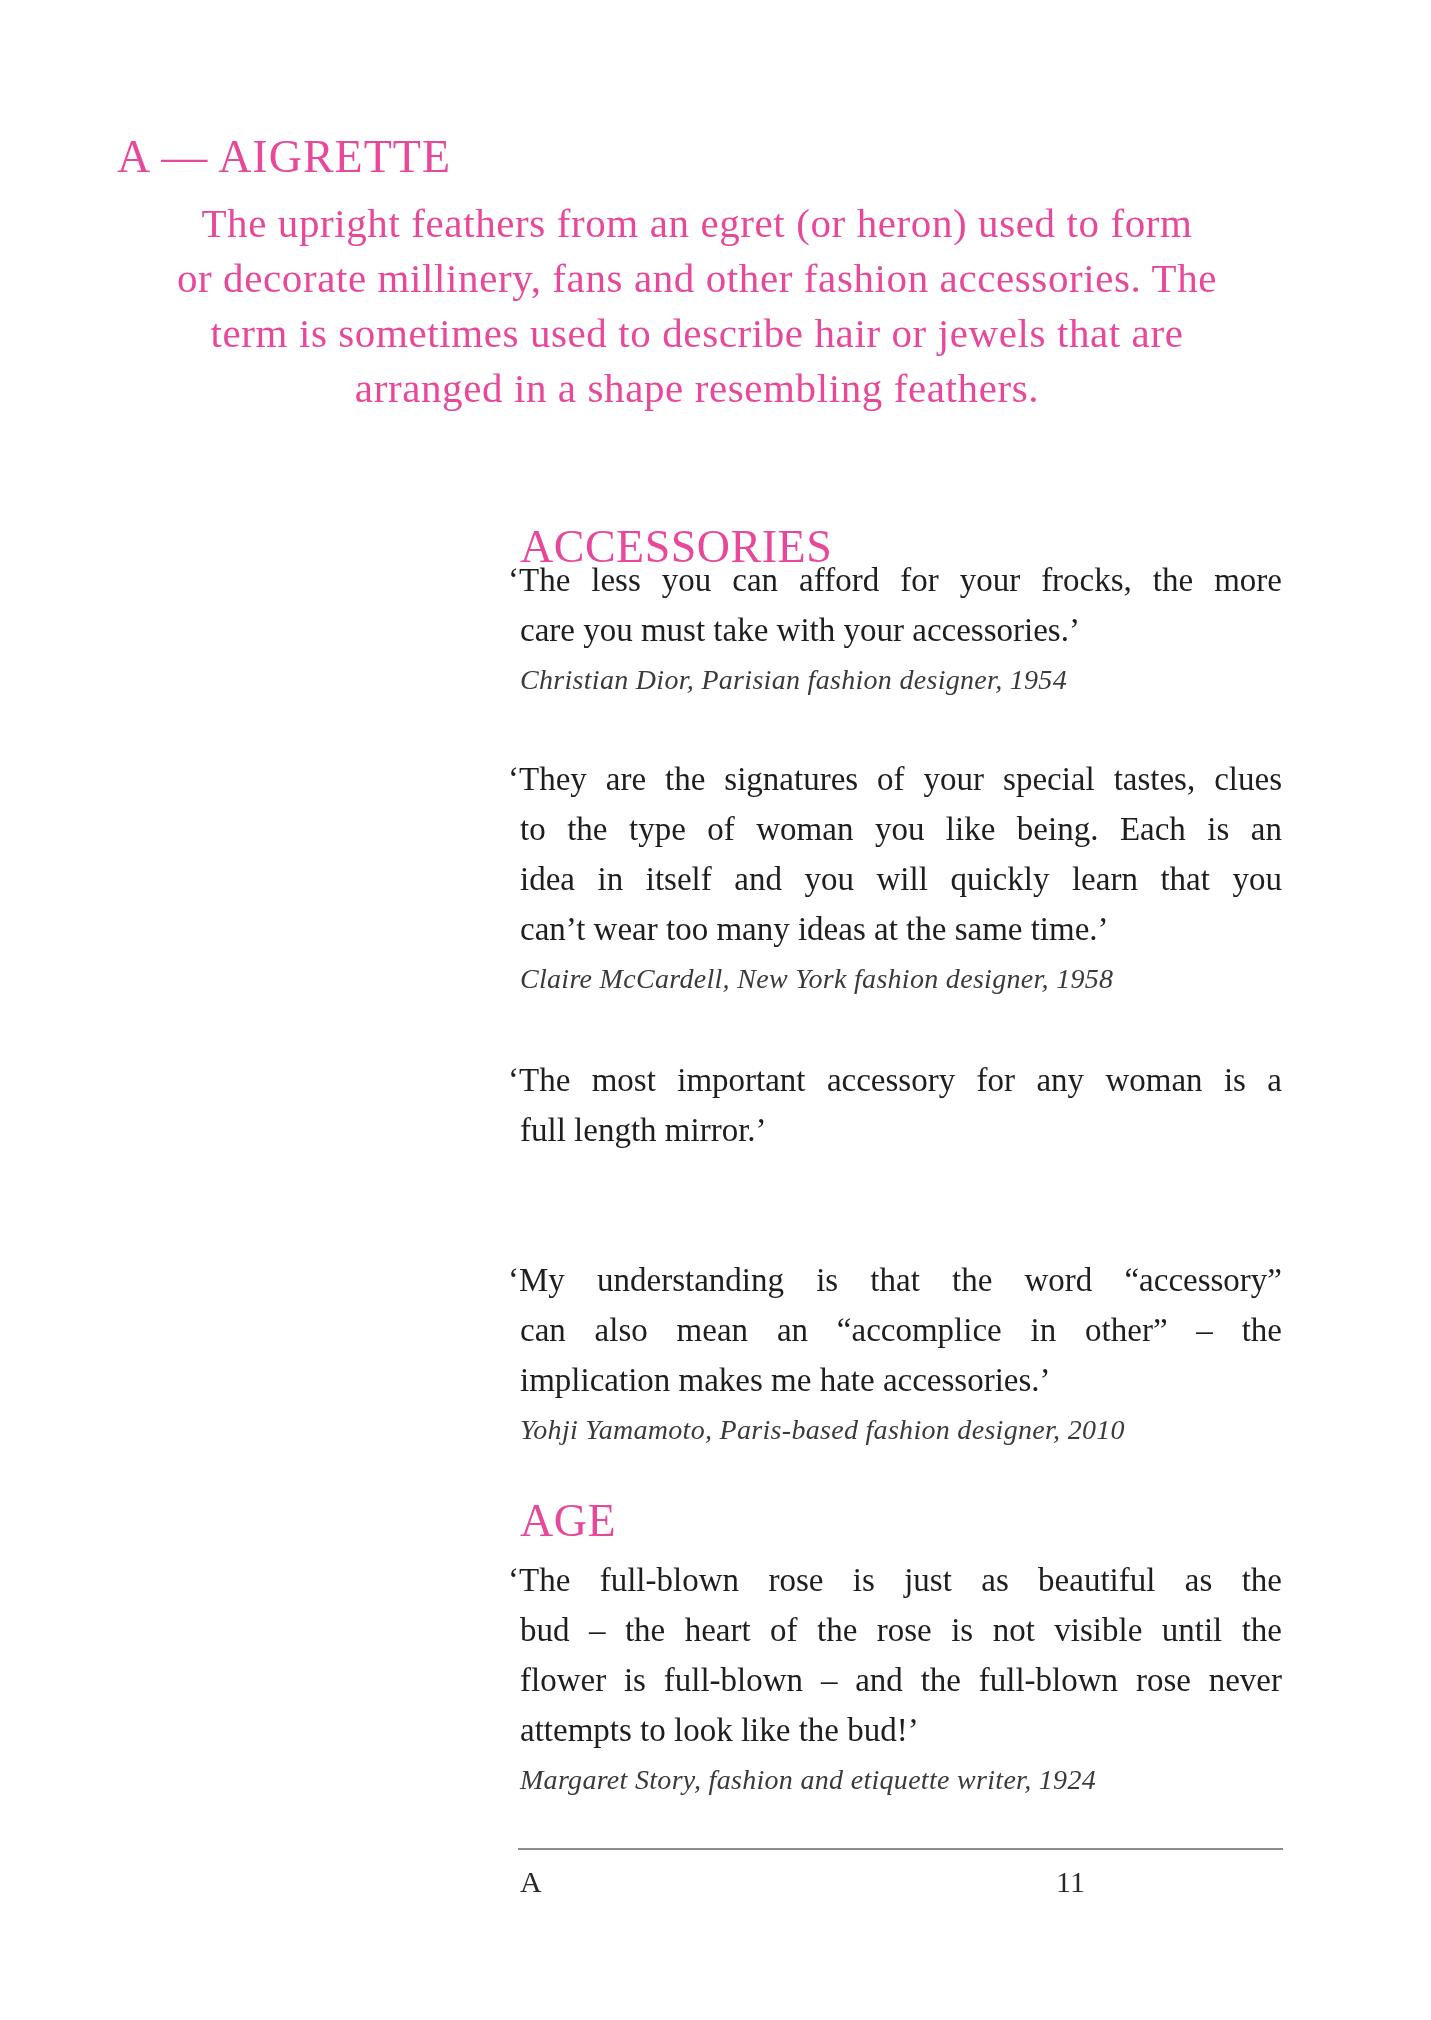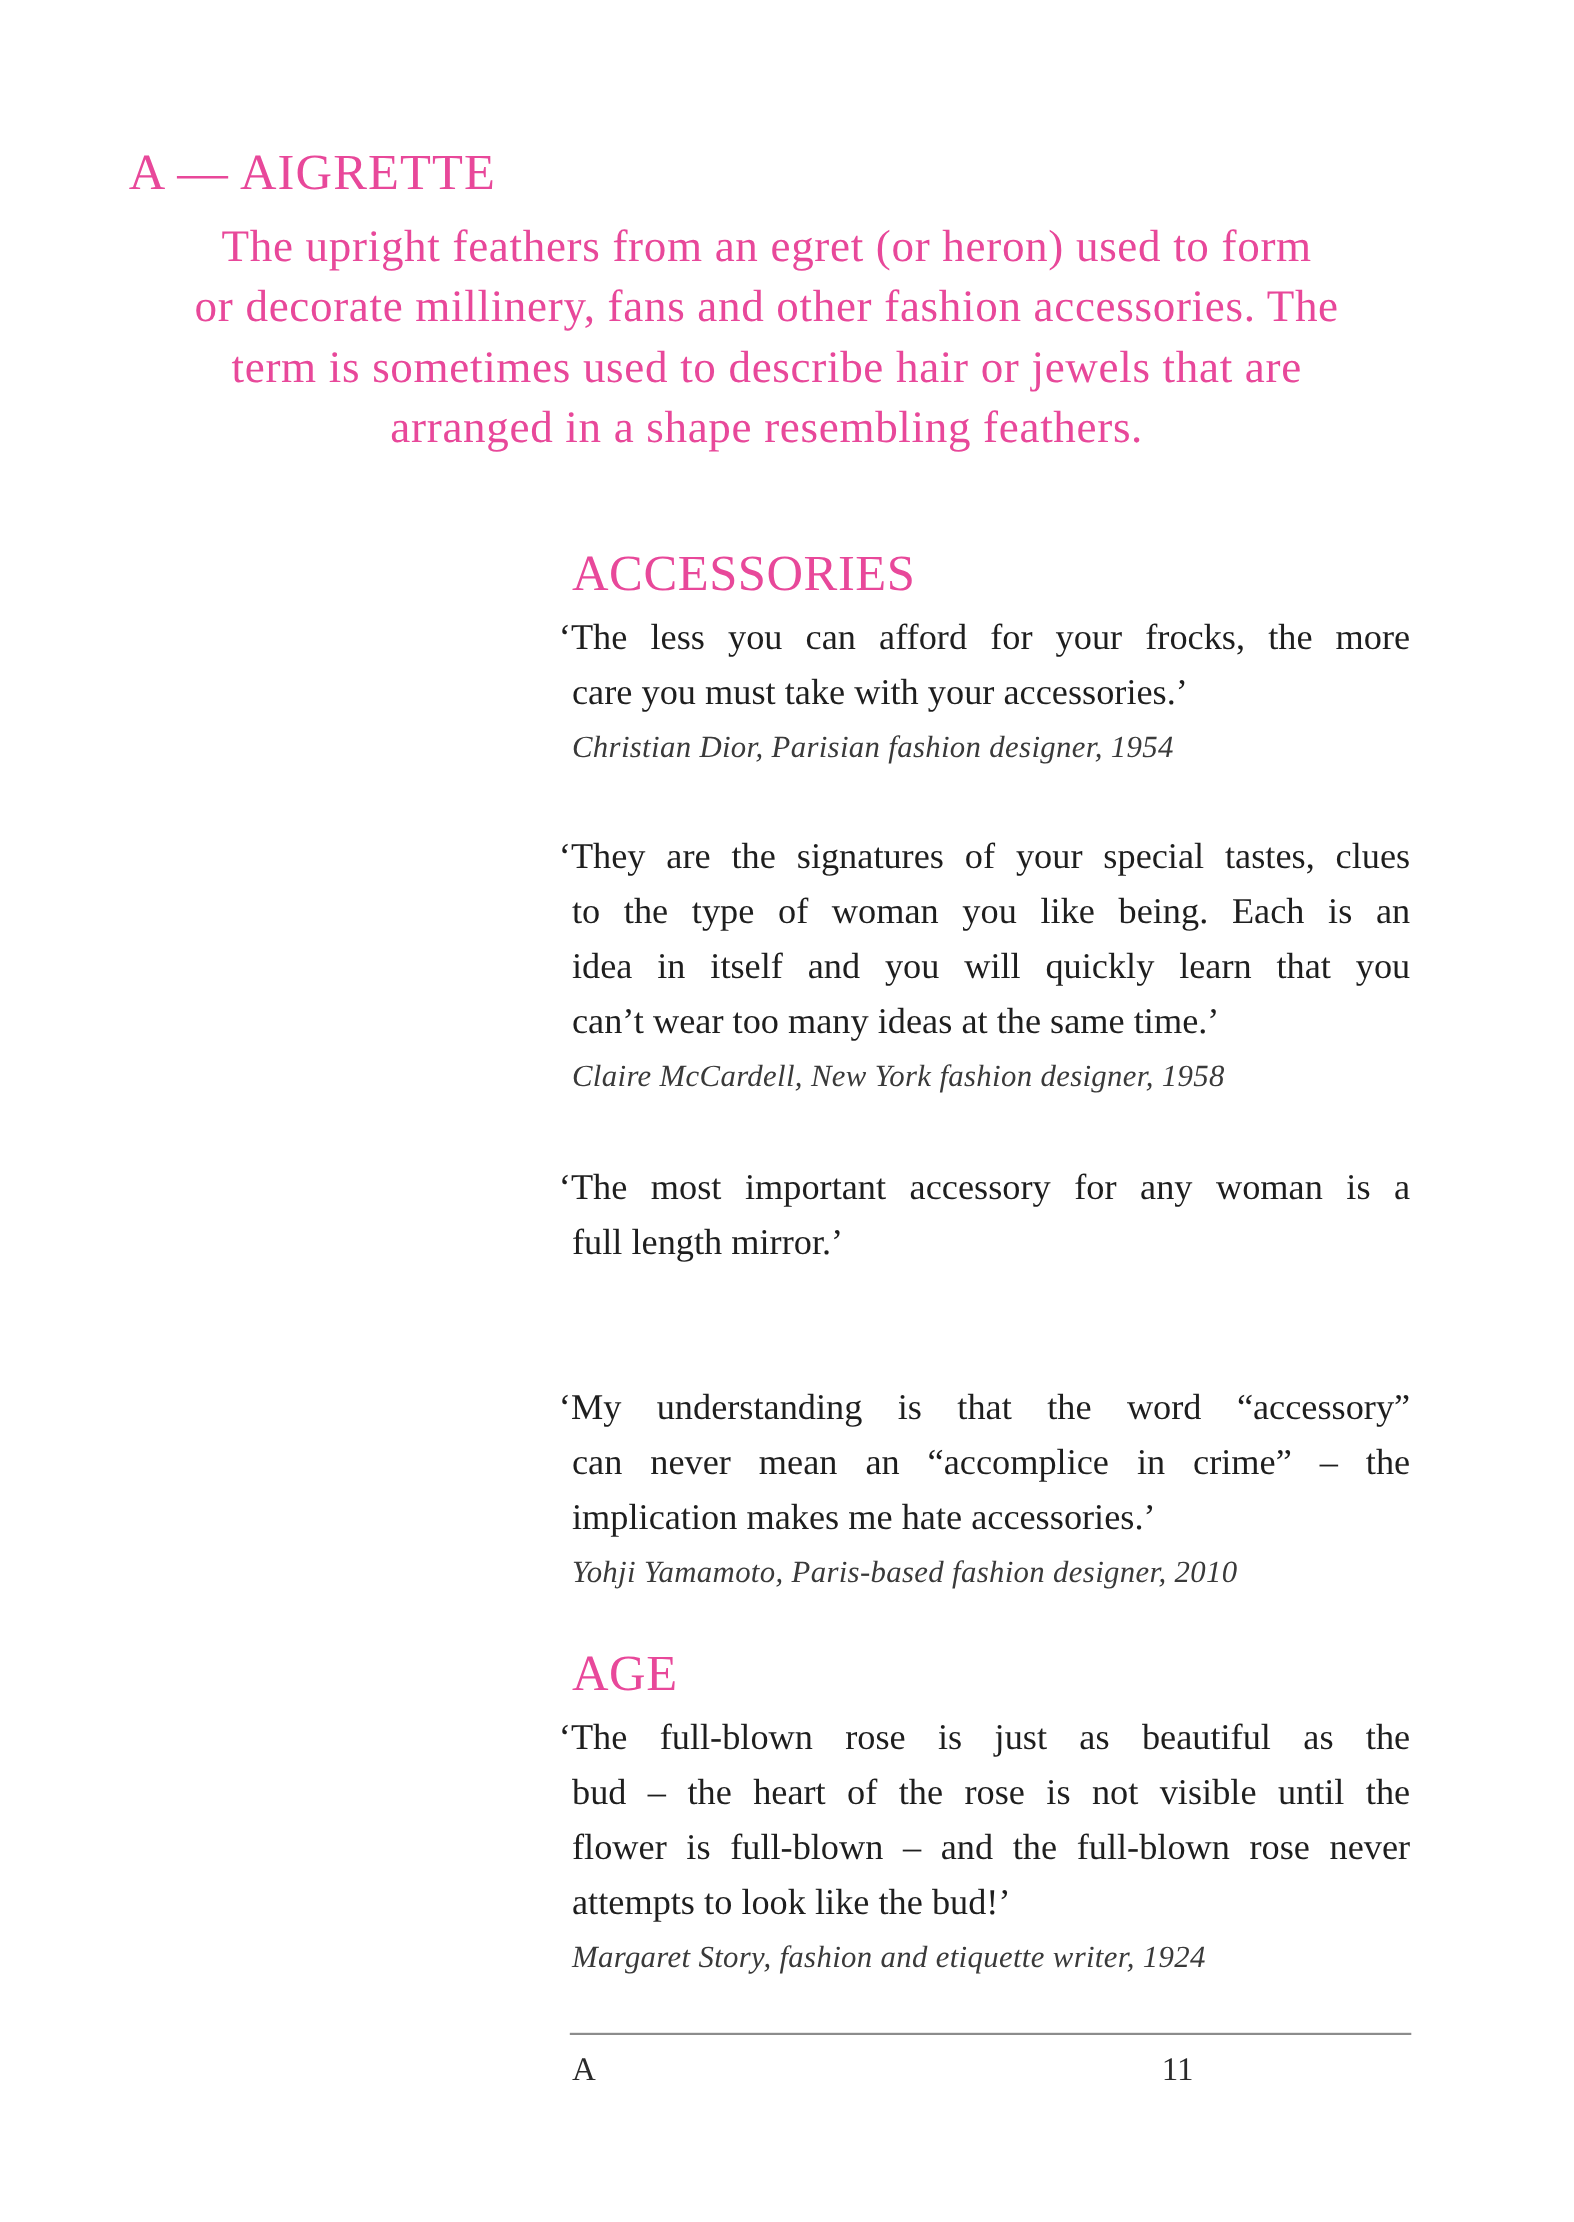--- a/index.html
+++ b/index.html
@@ -130,21 +130,21 @@
 <div class="page">
 
   <h1 class="entry-title">A — AIGRETTE</h1>
   <p class="entry-def">
     <span>The upright feathers from an egret (or heron) used to form</span>
     <span>or decorate millinery, fans and other fashion accessories. The</span>
     <span>term is sometimes used to describe hair or jewels that are</span>
     <span>arranged in a shape resembling feathers.</span>
   </p>
 
-  <h2 class="section-head" style="top:497px;">ACCESSORIES</h2>
+  <h2 class="section-head" style="top:523px;">ACCESSORIES</h2>
 
   <div class="quote" style="top:555px;">
     <p class="quote-text">
       <span class="ln first">‘The less you can afford for your frocks, the more</span>
       <span class="ln last">care you must take with your accessories.’</span>
     </p>
     <p class="quote-attr">Christian Dior, Parisian fashion designer, 1954</p>
   </div>
 
   <div class="quote" style="top:754px;">
@@ -160,21 +160,21 @@
   <div class="quote" style="top:1055px;">
     <p class="quote-text">
       <span class="ln first">‘The most important accessory for any woman is a</span>
       <span class="ln last">full length mirror.’</span>
     </p>
   </div>
 
   <div class="quote" style="top:1255px;">
     <p class="quote-text">
       <span class="ln first">‘My understanding is that the word “accessory”</span>
-      <span class="ln">can never mean an “accomplice in crime” – the</span>
+      <span class="ln">can also mean an “accomplice in other” – the</span>
       <span class="ln last">implication makes me hate accessories.’</span>
     </p>
     <p class="quote-attr">Yohji Yamamoto, Paris-based fashion designer, 2010</p>
   </div>
 
   <h2 class="section-head" style="top:1497px;">AGE</h2>
 
   <div class="quote" style="top:1555px;">
     <p class="quote-text">
       <span class="ln first">‘The full-blown rose is just as beautiful as the</span>

